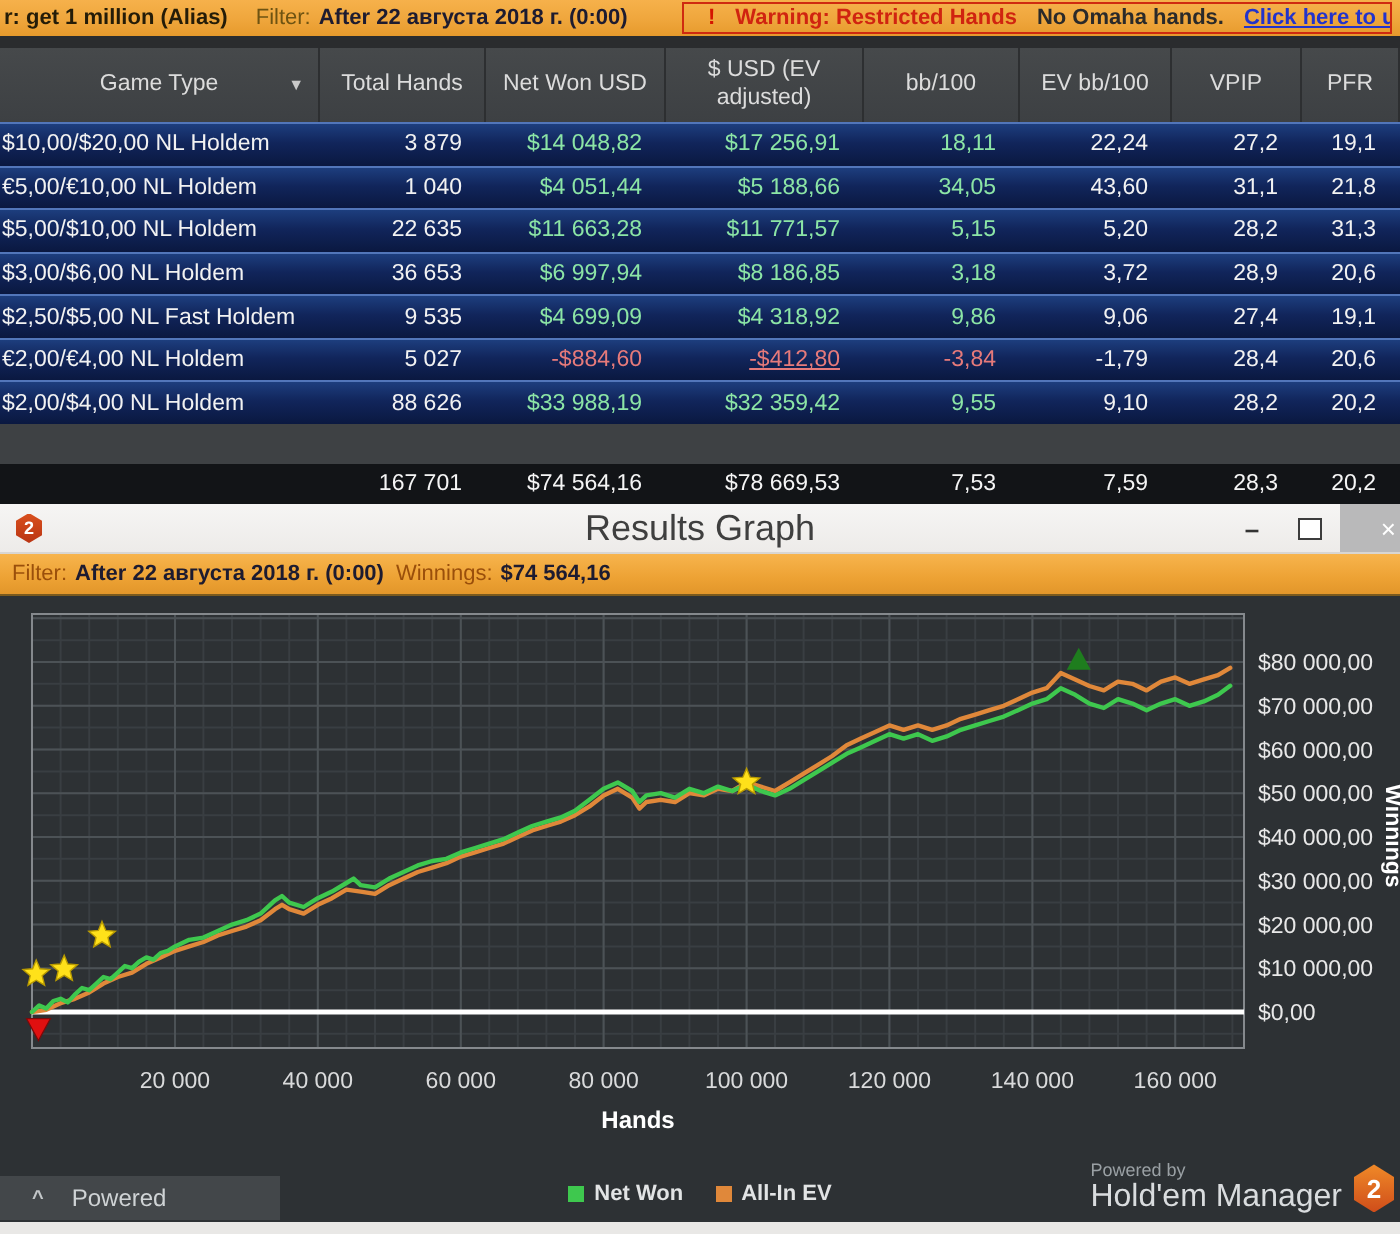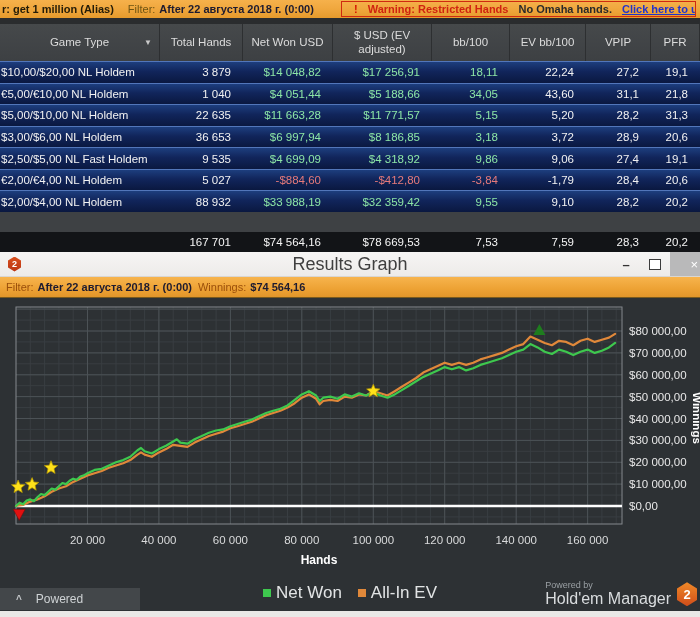--- a/index.html
+++ b/index.html
@@ -58,21 +58,21 @@
   .win-filterbar .val{color:#1d1b30;font-weight:bold;margin-left:4px;}
 
   .graph-area{height:313px;background:#2d3134;position:relative;flex:0 0 auto;}
   .graph-area svg{display:block;}
 
   .graph-bottom{position:absolute;left:0;bottom:0;width:700px;height:35px;}
   .options-btn{position:absolute;left:0;bottom:1px;width:140px;height:22px;background:#43474a;
                display:flex;align-items:center;color:#cfd3d5;font-size:12px;cursor:pointer;}
   .options-btn .chev{margin:0 14px 0 16px;font-size:10px;font-weight:bold;color:#c3c7c9;}
   .legend{position:absolute;left:0;right:0;bottom:8px;display:flex;justify-content:center;align-items:center;
-          gap:16px;font-size:17px;color:#e2e4e5;}
+          gap:16px;font-size:11px;color:#e2e4e5;font-weight:bold;}
   .legend .item{display:flex;align-items:center;gap:5px;}
   .legend .swatch{width:8px;height:8px;display:inline-block;}
   .poweredby{position:absolute;right:3px;bottom:3px;display:flex;align-items:center;gap:6px;}
   .poweredby .txt{text-align:left;line-height:1.1;}
   .poweredby .l1{font-size:9px;color:#9aa0a4;}
   .poweredby .l2{font-size:16px;color:#d9dcde;}
   .hm-logo-lg{width:20px;height:24px;background:linear-gradient(180deg,#f08a28,#cf4d1a);
               clip-path:polygon(50% 0,100% 26%,100% 74%,50% 100%,0 74%,0 26%);
               color:#fff;font-size:13px;font-weight:bold;display:flex;align-items:center;justify-content:center;}
   .bottom-strip{height:6px;background:#e9e8e6;flex:0 0 auto;}
@@ -154,29 +154,29 @@
         <div class="td pos" style="width: 99px;">$4 318,92</div>
         <div class="td pos" style="width: 78px;">9,86</div>
         <div class="td" style="width: 76px;">9,06</div>
         <div class="td" style="width: 65px;">27,4</div>
         <div class="td" style="width: 49px;">19,1</div>
       </div>
       <div class="tr">
         <div class="td first" style="width: 160px;">€2,00/€4,00 NL Holdem</div>
         <div class="td" style="width: 83px;">5 027</div>
         <div class="td neg" style="width: 90px;">-$884,60</div>
-        <div class="td neg" style="width: 99px;">-$412,80</div>
+        <div class="td neg" style="width: 99px; text-decoration: underline;">-$412,80</div>
         <div class="td neg" style="width: 78px;">-3,84</div>
         <div class="td" style="width: 76px;">-1,79</div>
         <div class="td" style="width: 65px;">28,4</div>
         <div class="td" style="width: 49px;">20,6</div>
       </div>
       <div class="tr">
         <div class="td first" style="width: 160px;">$2,00/$4,00 NL Holdem</div>
-        <div class="td" style="width: 83px;">88 932</div>
+        <div class="td" style="width: 83px;">88 626</div>
         <div class="td pos" style="width: 90px;">$33 988,19</div>
         <div class="td pos" style="width: 99px;">$32 359,42</div>
         <div class="td pos" style="width: 78px;">9,55</div>
         <div class="td" style="width: 76px;">9,10</div>
         <div class="td" style="width: 65px;">28,2</div>
         <div class="td" style="width: 49px;">20,2</div>
       </div>
     </div>
   <div class="tgap"></div>
   <div class="totals" id="totals">

